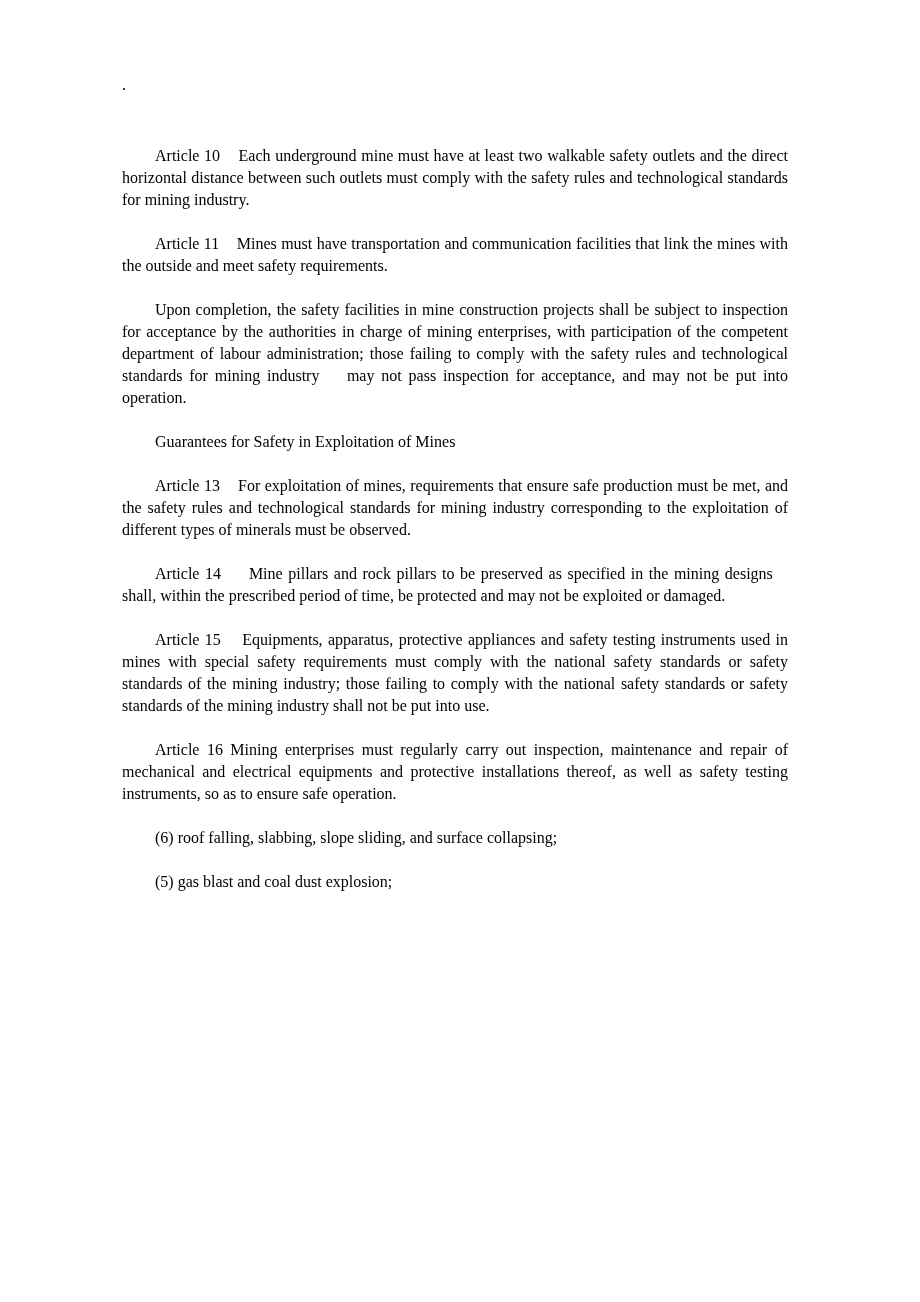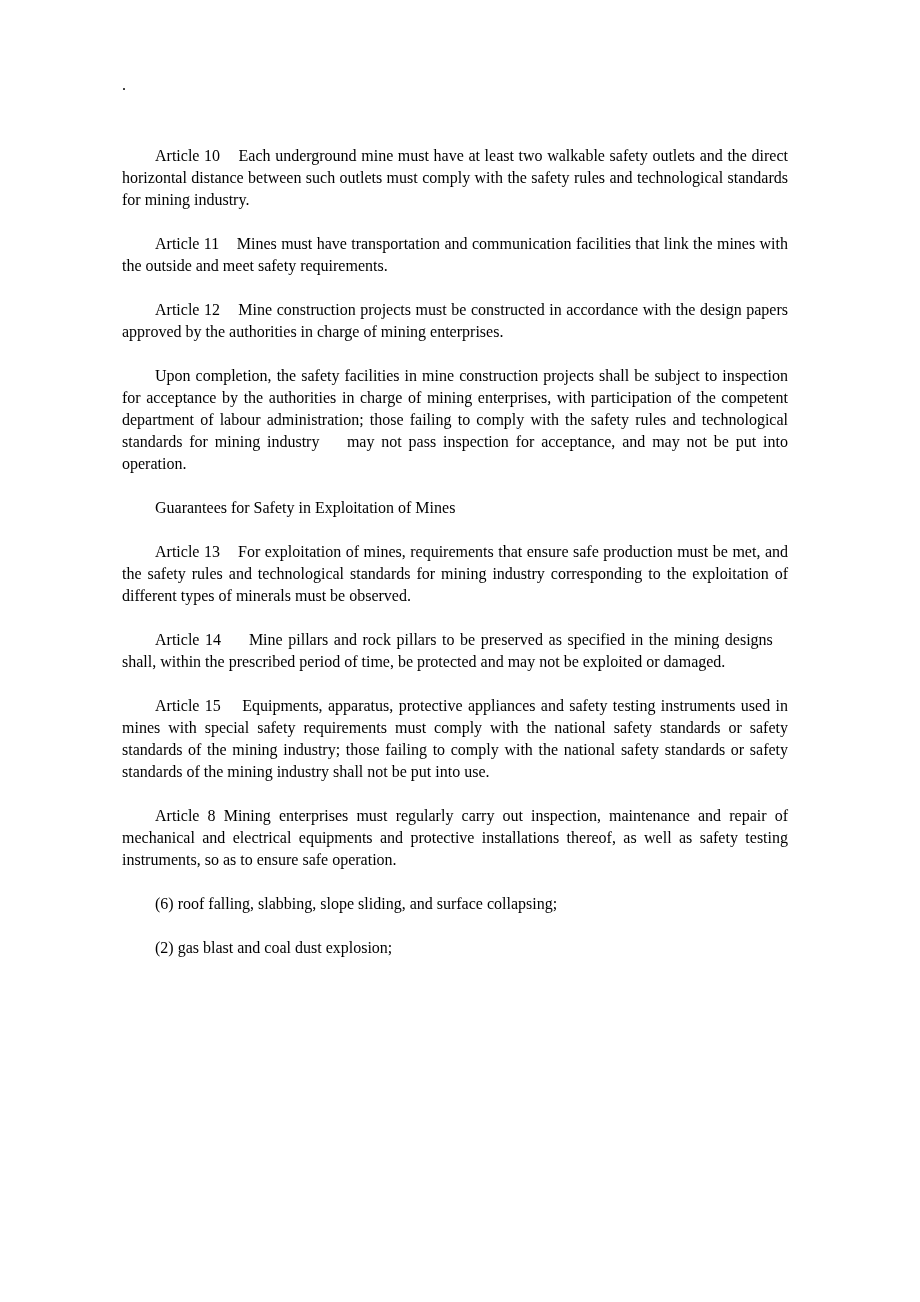--- a/index.html
+++ b/index.html
@@ -34,22 +34,21 @@
     text-align: left;
   }
 </style>
 </head>
 <body>
 
 <div class="page">
   <p class="para marker">.</p>
   <p class="para">Article 10&nbsp;&nbsp;&nbsp; Each underground mine must have at least two walkable safety outlets and the direct horizontal distance between such outlets must comply with the safety rules and technological standards for mining industry.</p>
   <p class="para">Article 11&nbsp;&nbsp;&nbsp; Mines must have transportation and communication facilities that link the mines with the outside and meet safety requirements.</p>
-  <p class="para">Article 12&nbsp;&nbsp;&nbsp; Mine construction projects must be constructed in accordance with the design papers approved by the authorities in charge of mining enterprises.</p>
   <p class="para">Upon completion, the safety facilities in mine construction projects shall be subject to inspection for acceptance by the authorities in charge of mining enterprises, with participation of the competent department of labour administration; those failing to comply with the safety rules and technological standards for mining industry&nbsp;&nbsp;&nbsp; may not pass inspection for acceptance, and may not be put into operation.</p>
   <p class="para">Guarantees for Safety in Exploitation of Mines</p>
   <p class="para">Article 13&nbsp;&nbsp;&nbsp; For exploitation of mines, requirements that ensure safe production must be met, and the safety rules and technological standards for mining industry corresponding to the exploitation of different types of minerals must be observed.</p>
   <p class="para">Article 14&nbsp;&nbsp;&nbsp;&nbsp; Mine pillars and rock pillars to be preserved as specified in the mining designs&nbsp;&nbsp;&nbsp; shall, within the prescribed period of time, be protected and may not be exploited or damaged.</p>
   <p class="para">Article 15&nbsp;&nbsp;&nbsp; Equipments, apparatus, protective appliances and safety testing instruments used in mines with special safety requirements must comply with the national safety standards or safety standards of the mining industry; those failing to comply with the national safety standards or safety standards of the mining industry shall not be put into use.</p>
-  <p class="para">Article 8 Mining enterprises must regularly carry out inspection, maintenance and repair of mechanical and electrical equipments and protective installations thereof, as well as safety testing instruments, so as to ensure safe operation.</p>
+  <p class="para">Article 16 Mining enterprises must regularly carry out inspection, maintenance and repair of mechanical and electrical equipments and protective installations thereof, as well as safety testing instruments, so as to ensure safe operation.</p>
   <p class="para">(6) roof falling, slabbing, slope sliding, and surface collapsing;</p>
-  <p class="para">(2) gas blast and coal dust explosion;</p>
+  <p class="para">(5) gas blast and coal dust explosion;</p>
 </div>
 
 </body></html>

